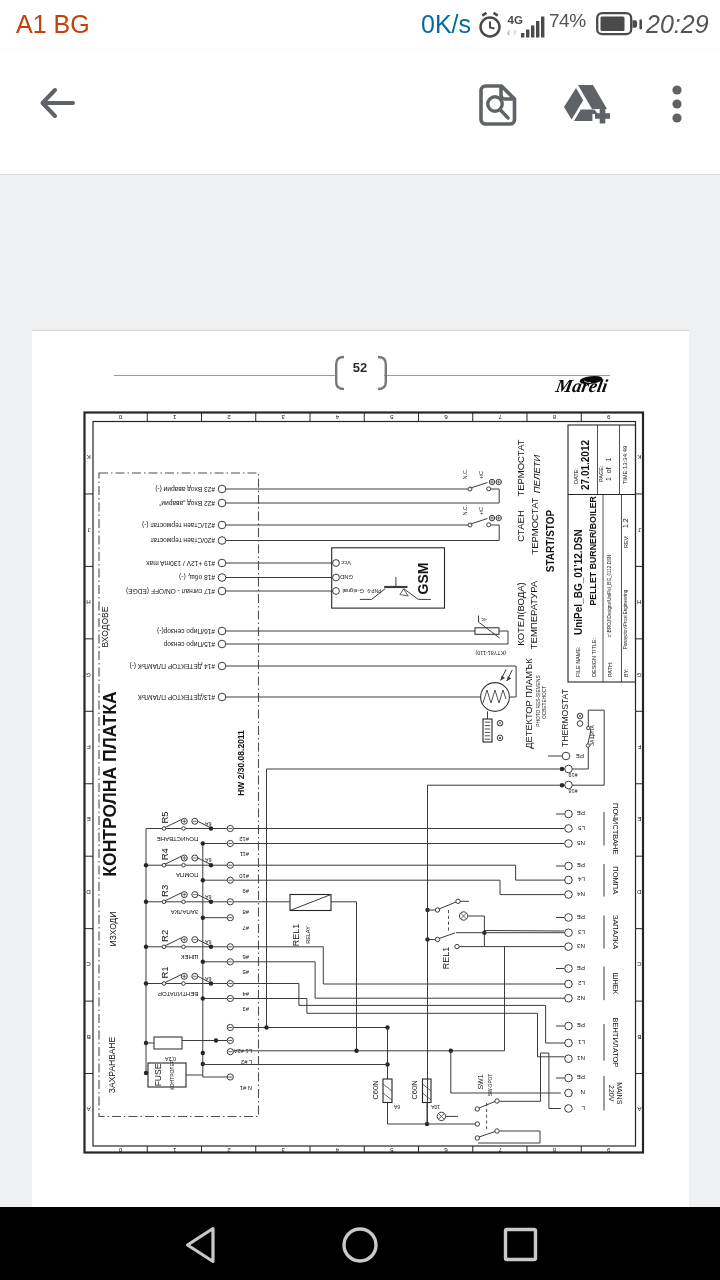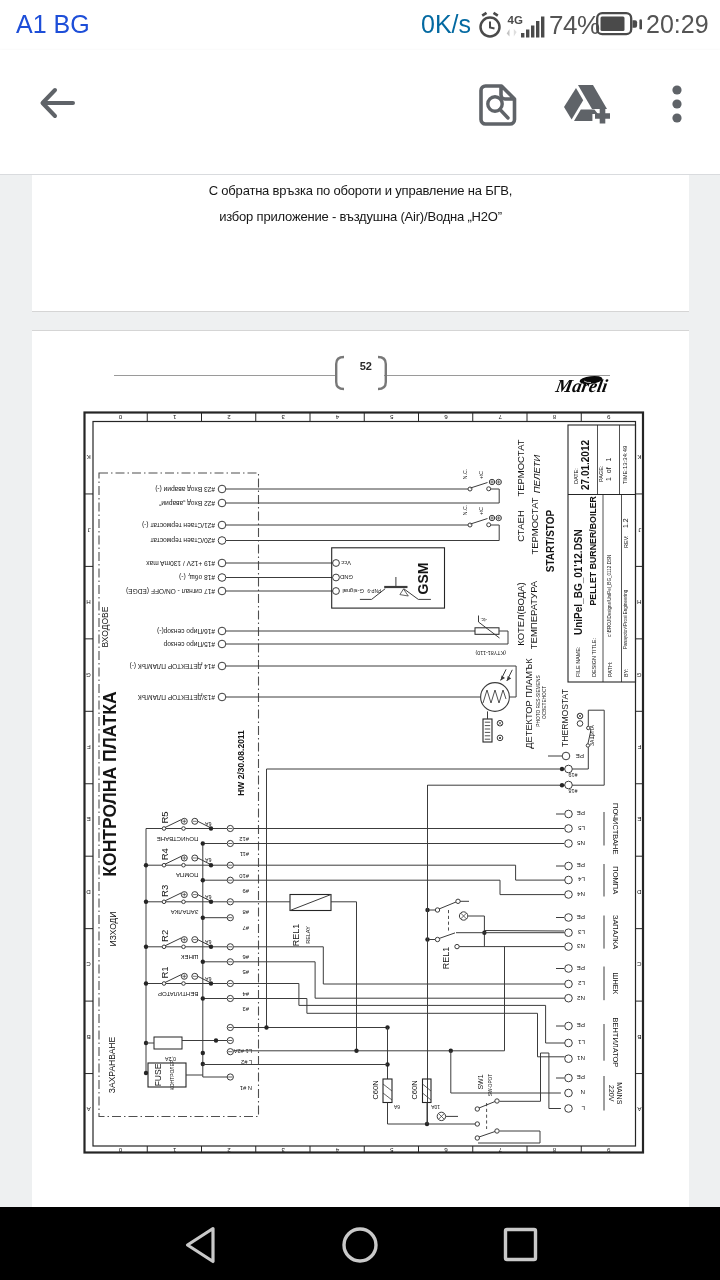--- a/index.html
+++ b/index.html
@@ -2,36 +2,36 @@
 <html><head>
 <meta charset="utf-8">
 <style>
   html,body{margin:0;padding:0;}
   body{width:720px;height:1280px;overflow:hidden;background:#fff;
        font-family:"Liberation Sans",sans-serif;}
   .abs{position:absolute;}
   #root{position:relative;width:720px;height:1280px;background:#eef0f1;}
   
   #statusbar{left:0;top:0;width:720px;height:50px;background:#fff;color:#5b5b5b;}
-  #sb-left{left:16px;top:10px;font-size:25px;color:#1d4ed8;}
+  #sb-left{left:16px;top:10px;font-size:25px;color:#c2410c;}
   #sb-kps{left:421px;top:10px;font-size:25px;color:#0369a1;}
-  #sb-pct{left:549px;top:10px;font-size:26px;letter-spacing:-0.5px;color:#545454;}
-  #sb-time{left:646px;top:10px;font-size:25px;color:#545454;}
+  #sb-pct{left:549px;top:10px;font-size:19px;letter-spacing:-0.5px;color:#545454;}
+  #sb-time{left:646px;top:10px;font-size:25px;color:#545454;font-style:italic;}
   
   #appbar{left:0;top:50px;width:720px;height:124px;background:#fff;border-bottom:1px solid #d9dbde;box-shadow:0 1px 3px rgba(60,64,67,0.12);}
   #title{left:145px;top:86px;font-size:43px;color:#2d3034;letter-spacing:-1.5px;}
   
   #content{left:0;top:175px;width:720px;height:1032px;background:#eef0f1;}
   #page1{left:32px;top:0px;width:657px;height:136px;background:#fff;border-bottom:1px solid #d5d5d5;}
   #p1l1{left:0;top:8px;width:657px;text-align:center;font-size:13px;letter-spacing:-0.2px;color:#161616;}
   #p1l2{left:0;top:34px;width:657px;text-align:center;font-size:13px;letter-spacing:-0.2px;color:#161616;}
   #page2{left:32px;top:155px;width:657px;height:877px;background:#fff;border-top:1px solid #d5d5d5;}
   
   .rline{position:absolute;top:44px;height:1px;background:#9a9a9a;}
-  #p52{left:316px;top:29px;width:24px;text-align:right;font-size:11px;font-weight:bold;color:#2b2b2b;}
+  #p52{left:316px;top:29px;width:24px;text-align:center;font-size:13px;font-weight:bold;color:#2b2b2b;}
   #mareli{left:524px;top:45px;font-size:18.5px;color:#0a0a0a;font-weight:700;
           font-style:italic;font-family:"Liberation Serif",serif;transform:skewX(-10deg);}
   
   #navbar{left:0;top:1207px;width:720px;height:73px;background:#000;}
 </style>
 </head>
 <body>
 <div id="root">
 
   <div class="abs" id="statusbar"></div>
@@ -82,24 +82,20 @@
   </svg>
   <svg class="abs" style="left:667px;top:84px" width="20" height="40" viewBox="0 0 20 40">
     <g fill="#5f6368">
         <circle cx="10" cy="6" r="4.6"></circle>
         <circle cx="10" cy="20" r="4.6"></circle>
         <circle cx="10" cy="34" r="4.6"></circle>
       </g>
   </svg>
 
   <div class="abs" id="content">
-    <div class="abs" id="page1">
-      <div class="abs" id="p1l1">С обратна връзка по обороти и управление на БГВ,</div>
-      <div class="abs" id="p1l2">избор приложение - въздушна (Air)/Водна „H2O”</div>
-    </div>
     <div class="abs" id="page2">
       <div class="rline" style="left:82px;width:221px;"></div>
       <div class="rline" style="left:352px;width:226px;"></div>
       <svg class="abs" style="left:302px;top:24px" width="12" height="36" viewBox="0 0 12 36">
         <path d="M10 2 Q2.2 2 2.2 9 V27 Q2.2 34 10 34" fill="none" stroke="#787878" stroke-width="2.4"></path>
       </svg>
       <svg class="abs" style="left:344px;top:24px" width="12" height="36" viewBox="0 0 12 36">
         <path d="M2 2 Q9.8 2 9.8 9 V27 Q9.8 34 2 34" fill="none" stroke="#787878" stroke-width="2.4"></path>
       </svg>
       <span class="abs" id="p52">52</span>

